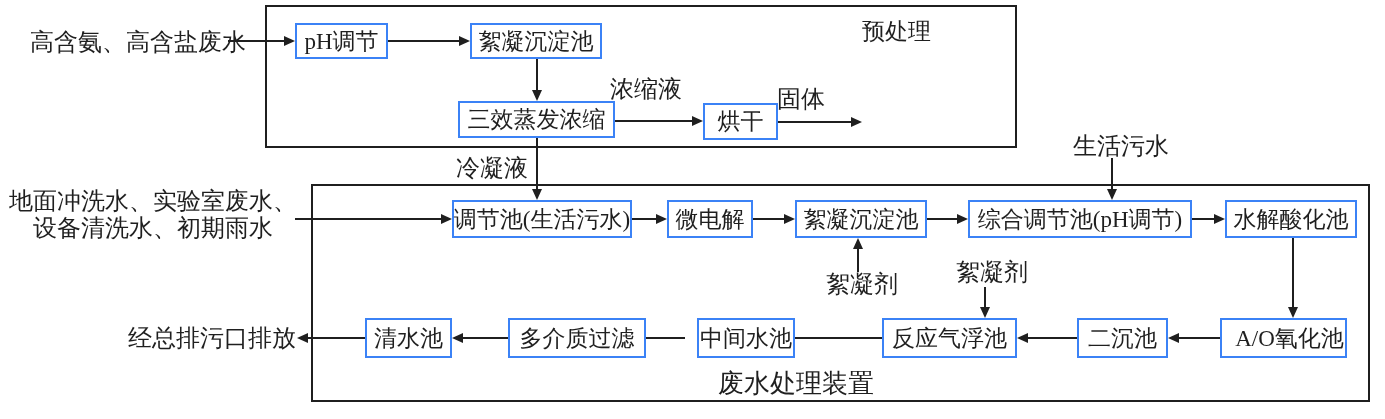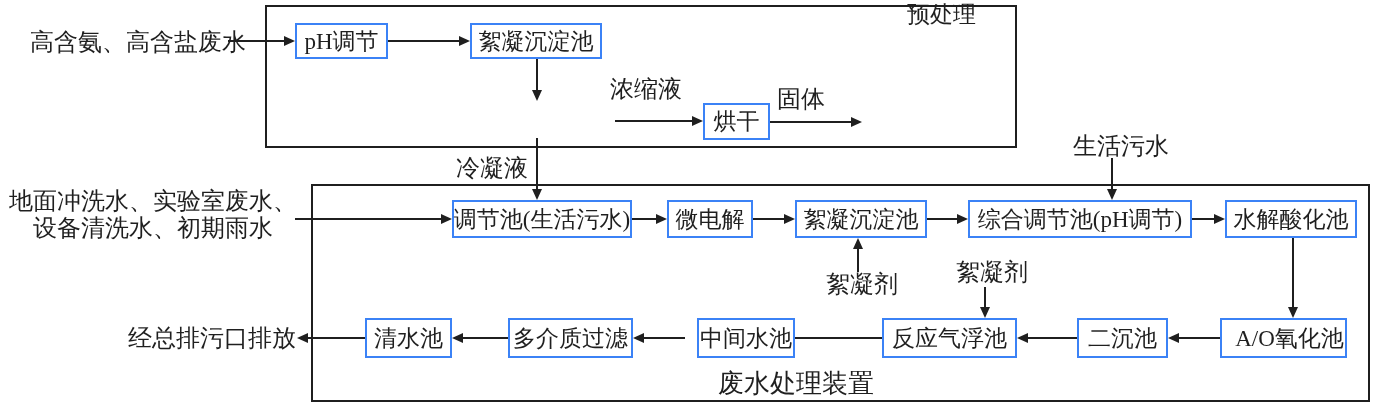--- a/index.html
+++ b/index.html
@@ -41,21 +41,21 @@
   .to-down::after{bottom:-10px;left:-4px;border-left:5px solid transparent;border-right:5px solid transparent;border-top:11px solid #1f1f1f;}
   .to-up::after{top:-10px;left:-4px;border-left:5px solid transparent;border-right:5px solid transparent;border-bottom:11px solid #1f1f1f;}
   .two-line{white-space:normal;text-align:center;}
 </style>
 </head>
 <body>
 
 <div class="stage">
 
   <div class="container-box" style="left:265px;top:5px;width:752px;height:143px;"></div>
-  <div class="lbl small" style="left:862px;top:2px;margin-left:45px;">预处理</div>
+  <div class="lbl small" style="left:862px;top:19px;">预处理</div>
 
   <div class="container-box" style="left:311px;top:184px;width:1059px;height:218px;"></div>
   <div class="lbl big" style="left:718px;top:369px;">废水处理装置</div>
 
   <div class="h to-right" style="left:228px;top:40px;width:57px;"></div>
   <div class="h to-right" style="left:388px;top:40px;width:72px;"></div>
   <div class="v to-down" style="left:536px;top:58px;height:33px;"></div>
   <div class="h to-right" style="left:615px;top:120px;width:78px;"></div>
   <div class="h to-right" style="left:770px;top:121px;width:82px;"></div>
   <div class="v to-down" style="left:536px;top:138px;height:52px;"></div>
@@ -70,30 +70,31 @@
   <div class="v to-down" style="left:1292px;top:238px;height:70px;"></div>
   <div class="h to-left" style="left:1178px;top:337px;width:42px;"></div>
   <div class="h to-left" style="left:1027px;top:337px;width:50px;"></div>
   <div class="h to-left" style="left:793px;top:337px;width:89px;"></div>
   <div class="h to-left" style="left:643px;top:337px;width:42px;"></div>
   <div class="h to-left" style="left:462px;top:337px;width:46px;"></div>
   <div class="h to-left" style="left:307px;top:337px;width:58px;"></div>
 
   <div class="node" style="left:295px;top:23px;width:93px;height:36px;">pH调节</div>
   <div class="node" style="left:470px;top:23px;width:132px;height:36px;">絮凝沉淀池</div>
-  <div class="node" style="left:703px;top:103px;width:67px;height:37px;">烘干</div>
+  <div class="node" style="left:458px;top:101px;width:157px;height:37px;">三效蒸发浓缩</div>
+  <div class="node" style="left:703px;top:103px;width:75px;height:37px;">烘干</div>
 
   <div class="node" style="left:452px;top:200px;width:180px;height:38px;">调节池(生活污水)</div>
   <div class="node" style="left:667px;top:200px;width:86px;height:38px;">微电解</div>
   <div class="node" style="left:795px;top:200px;width:132px;height:38px;">絮凝沉淀池</div>
   <div class="node" style="left:968px;top:200px;width:224px;height:38px;">综合调节池(pH调节)</div>
   <div class="node" style="left:1225px;top:200px;width:132px;height:38px;">水解酸化池</div>
 
   <div class="node" style="left:365px;top:318px;width:87px;height:40px;">清水池</div>
-  <div class="node" style="left:508px;top:318px;width:125px;height:40px;">多介质过滤</div>
+  <div class="node" style="left:508px;top:318px;width:138px;height:40px;">多介质过滤</div>
   <div class="node" style="left:685px;top:318px;width:98px;height:40px;margin-left:12px;">中间水池</div>
   <div class="node" style="left:882px;top:318px;width:135px;height:40px;">反应气浮池</div>
   <div class="node" style="left:1077px;top:318px;width:91px;height:40px;">二沉池</div>
   <div class="node" style="left:1220px;top:318px;width:127px;height:40px;padding-left:12px;">A/O氧化池</div>
 
   <div class="lbl" style="left:30px;top:29px;text-align:center;">高含氨、高含盐废水</div>
 
   <div class="lbl two-line" style="left:8px;top:188px;width:290px;">
     <div>地面冲洗水、实验室废水、</div>
     <div>设备清洗水、初期雨水</div>

